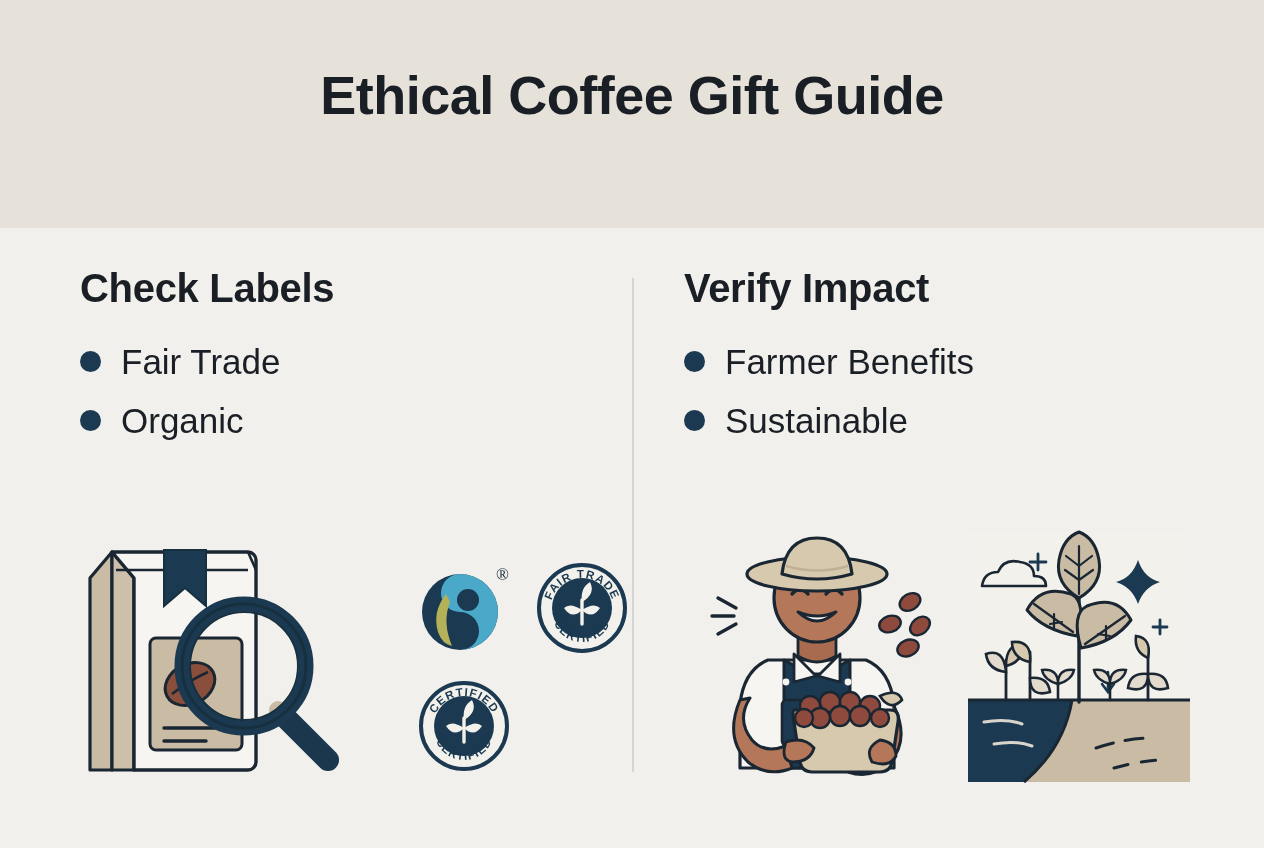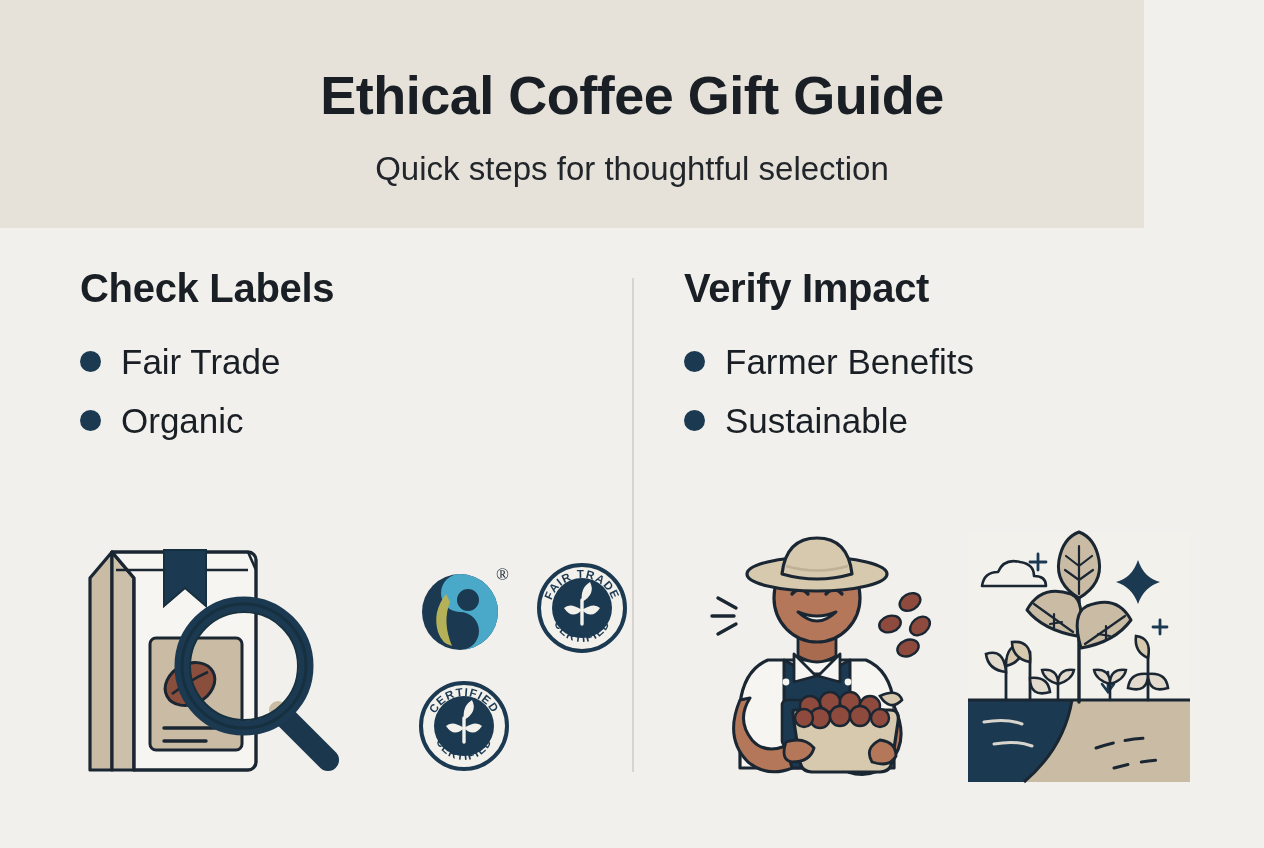--- a/index.html
+++ b/index.html
@@ -19,21 +19,21 @@
     height: 848px;
     background: #f1f0ec;
     box-sizing: border-box;
   }
 
   
   .header {
     position: absolute;
     left: 0;
     top: 0;
-    width: 1144px;
+    width: 1264px;
     height: 228px;
     background: #e6e2da;
     box-sizing: border-box;
   }
   .header-title {
     position: absolute;
     left: 0;
     top: 68px;
     width: 1264px;
     text-align: center;
@@ -141,21 +141,20 @@
   }
   svg { display: block; overflow: visible; }
 </style>
 </head>
 <body>
 
 <div class="page">
 
   <div class="header">
     <div class="header-title">Ethical Coffee Gift Guide</div>
-    <div class="header-subtitle">Quick steps for thoughtful selection</div>
   </div>
 
   <div class="divider"></div>
 
   <div class="column col-left">
     <h2 class="col-heading">Check Labels</h2>
     <ul class="bullet-list">
       <li class="bullet-item">
         <span class="bullet-dot"></span>
         <span class="bullet-label">Fair Trade</span>

